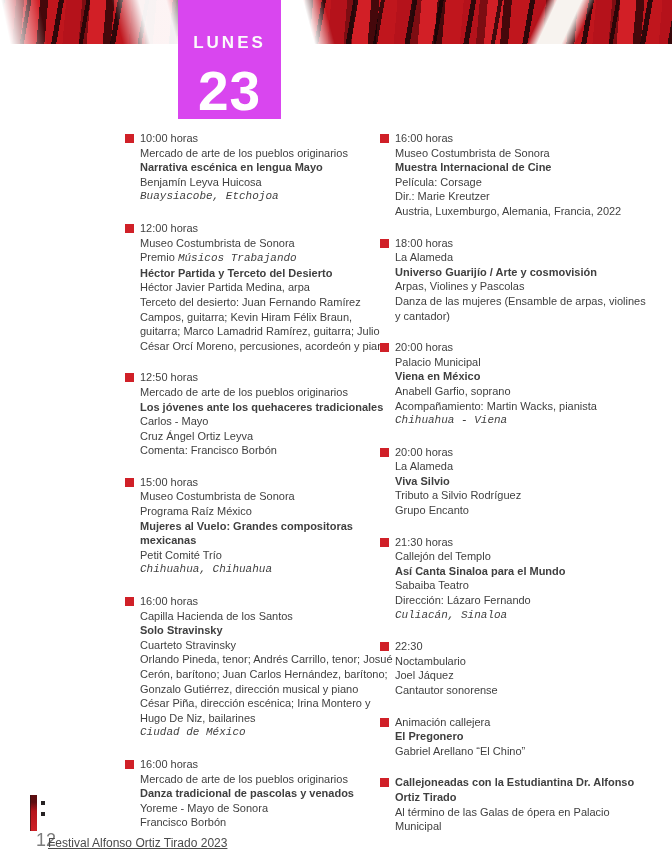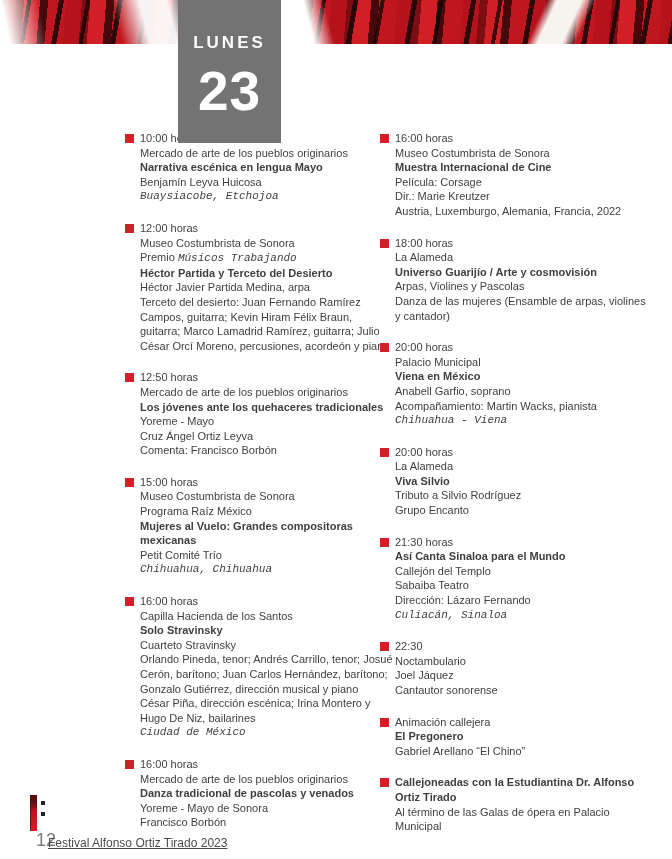--- a/index.html
+++ b/index.html
@@ -16,22 +16,22 @@
     background:
       linear-gradient(78deg, #ffffff 0 1.5%, rgba(255,255,255,0) 7%),
       linear-gradient(75deg, rgba(255,255,255,0) 37%, #ffffff 40% 46%, rgba(255,255,255,0) 49%),
       linear-gradient(255deg, rgba(255,255,255,0) 70%, rgba(255,255,255,.95) 74% 78%, rgba(255,255,255,0) 82%),
       linear-gradient(115deg, rgba(250,247,244,0) 79%, #f7f3ef 80.5% 84%, rgba(250,247,244,0) 86%),
       repeating-linear-gradient(100deg, rgba(25,6,8,.88) 0 5px, rgba(25,6,8,0) 5px 27px, rgba(15,4,5,.75) 27px 31px, rgba(15,4,5,0) 31px 58px),
       repeating-linear-gradient(95deg, #b5121b 0 16px, #7c0d12 16px 24px, #d21f26 24px 40px, #45080b 40px 48px, #c0161d 48px 66px);
   }
   
   .date-box{
-    position:absolute;left:178px;top:0;width:103px;height:143px;
-    background:#737373;color:#ffffff;text-align:center;z-index:5;
+    position:absolute;left:178px;top:0;width:103px;height:119px;
+    background:#d946ef;color:#ffffff;text-align:center;z-index:5;
   }
   .date-box .day{
     display:block;margin-top:33px;font-size:17px;font-weight:600;
     letter-spacing:3px;color:#fbfbfb;
   }
   .date-box .num{
     display:block;margin-top:11px;font-size:55px;font-weight:800;
     letter-spacing:1px;line-height:1;
   }
   
@@ -94,21 +94,21 @@
       <div class="line normal"><span class="seg normal">Premio </span><span class="seg italic">Músicos Trabajando</span></div>
       <div class="line bold">Héctor Partida y Terceto del Desierto</div>
       <div class="line normal">Héctor Javier Partida Medina, arpa</div>
       <div class="line normal">Terceto del desierto: Juan Fernando Ramírez Campos, guitarra; Kevin Hiram Félix Braun, guitarra; Marco Lamadrid Ramírez, guitarra; Julio César Orcí Moreno, percusiones, acordeón y piano</div>
     </div>
     <div class="event">
       <span class="bullet"></span>
       <div class="line time">12:50 horas</div>
       <div class="line normal">Mercado de arte de los pueblos originarios</div>
       <div class="line bold">Los jóvenes ante los quehaceres tradicionales</div>
-      <div class="line normal">Yoreme - Mayo</div>
+      <div class="line normal">Carlos - Mayo</div>
       <div class="line normal">Cruz Ángel Ortiz Leyva</div>
       <div class="line normal">Comenta: Francisco Borbón</div>
     </div>
     <div class="event">
       <span class="bullet"></span>
       <div class="line time">15:00 horas</div>
       <div class="line normal">Museo Costumbrista de Sonora</div>
       <div class="line normal">Programa Raíz México</div>
       <div class="line bold">Mujeres al Vuelo: Grandes compositoras mexicanas</div>
       <div class="line normal">Petit Comité Trío</div>
@@ -164,22 +164,22 @@
       <span class="bullet"></span>
       <div class="line time">20:00 horas</div>
       <div class="line normal">La Alameda</div>
       <div class="line bold">Viva Silvio</div>
       <div class="line normal">Tributo a Silvio Rodríguez</div>
       <div class="line normal">Grupo Encanto</div>
     </div>
     <div class="event">
       <span class="bullet"></span>
       <div class="line time">21:30 horas</div>
+      <div class="line normal">Callejón del Templo</div>
       <div class="line bold">Así Canta Sinaloa para el Mundo</div>
-      <div class="line normal">Callejón del Templo</div>
       <div class="line normal">Sabaiba Teatro</div>
       <div class="line normal">Dirección: Lázaro Fernando</div>
       <div class="line italic">Culiacán, Sinaloa</div>
     </div>
     <div class="event">
       <span class="bullet"></span>
       <div class="line time">22:30</div>
       <div class="line normal">Noctambulario</div>
       <div class="line normal">Joel Jáquez</div>
       <div class="line normal">Cantautor sonorense</div>

